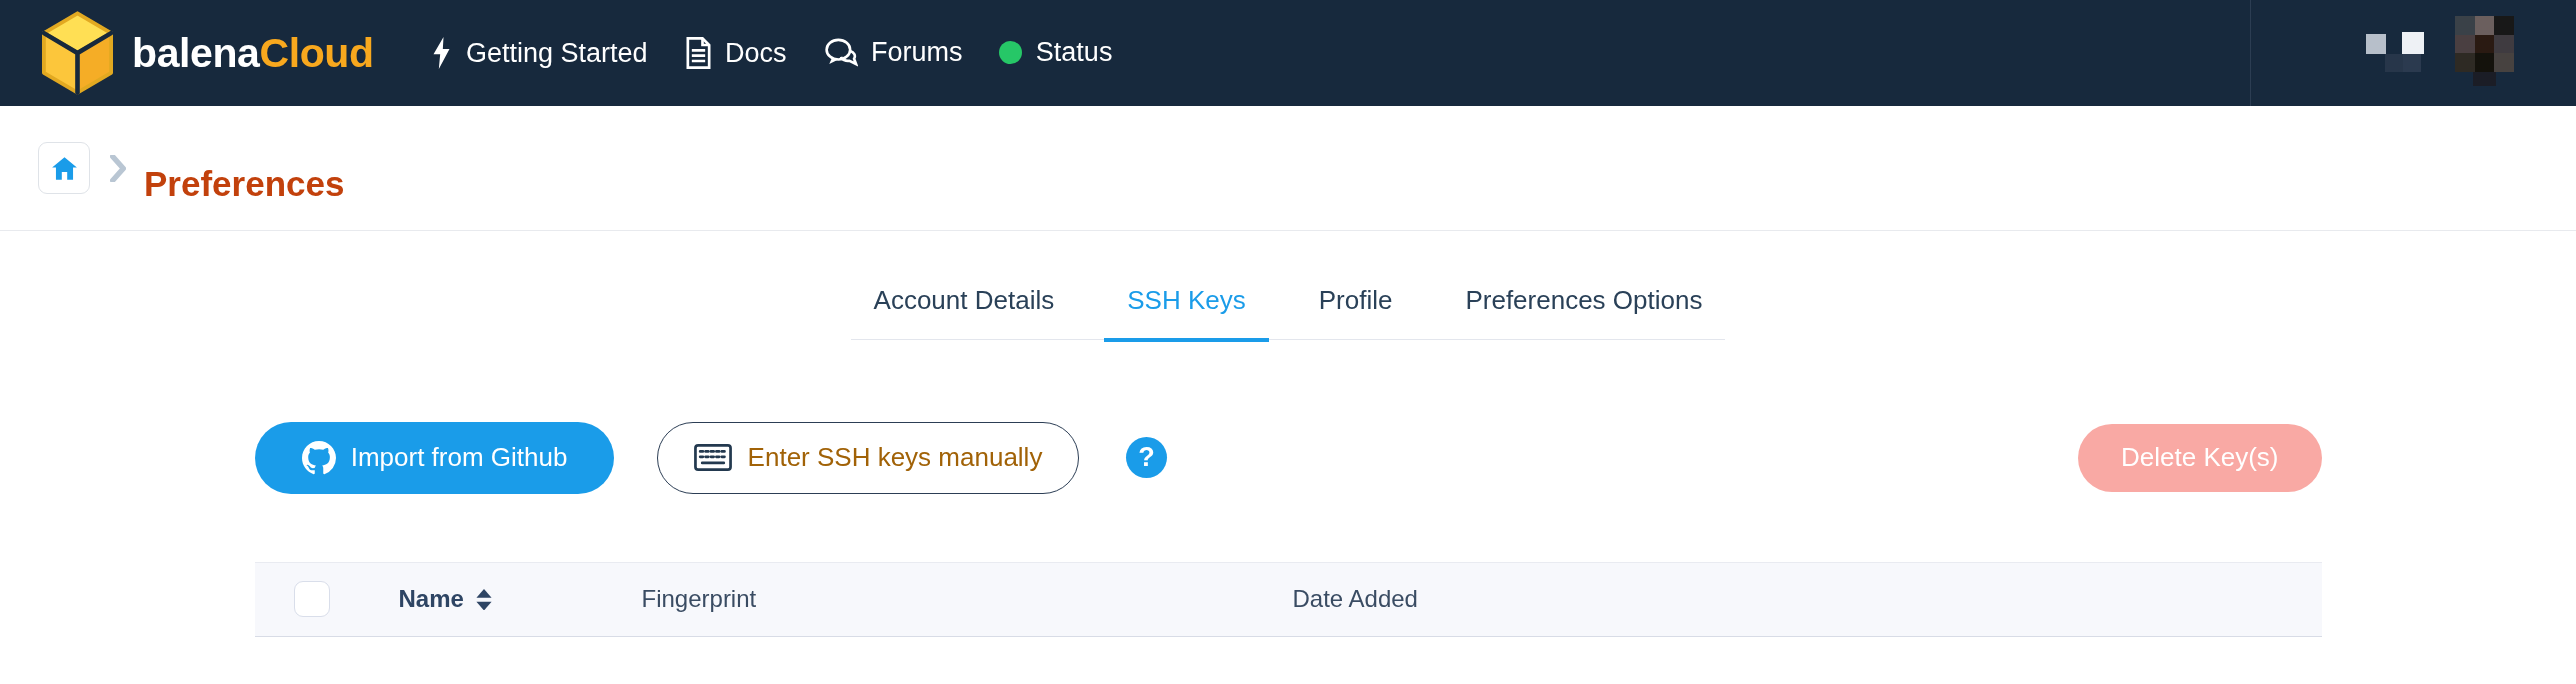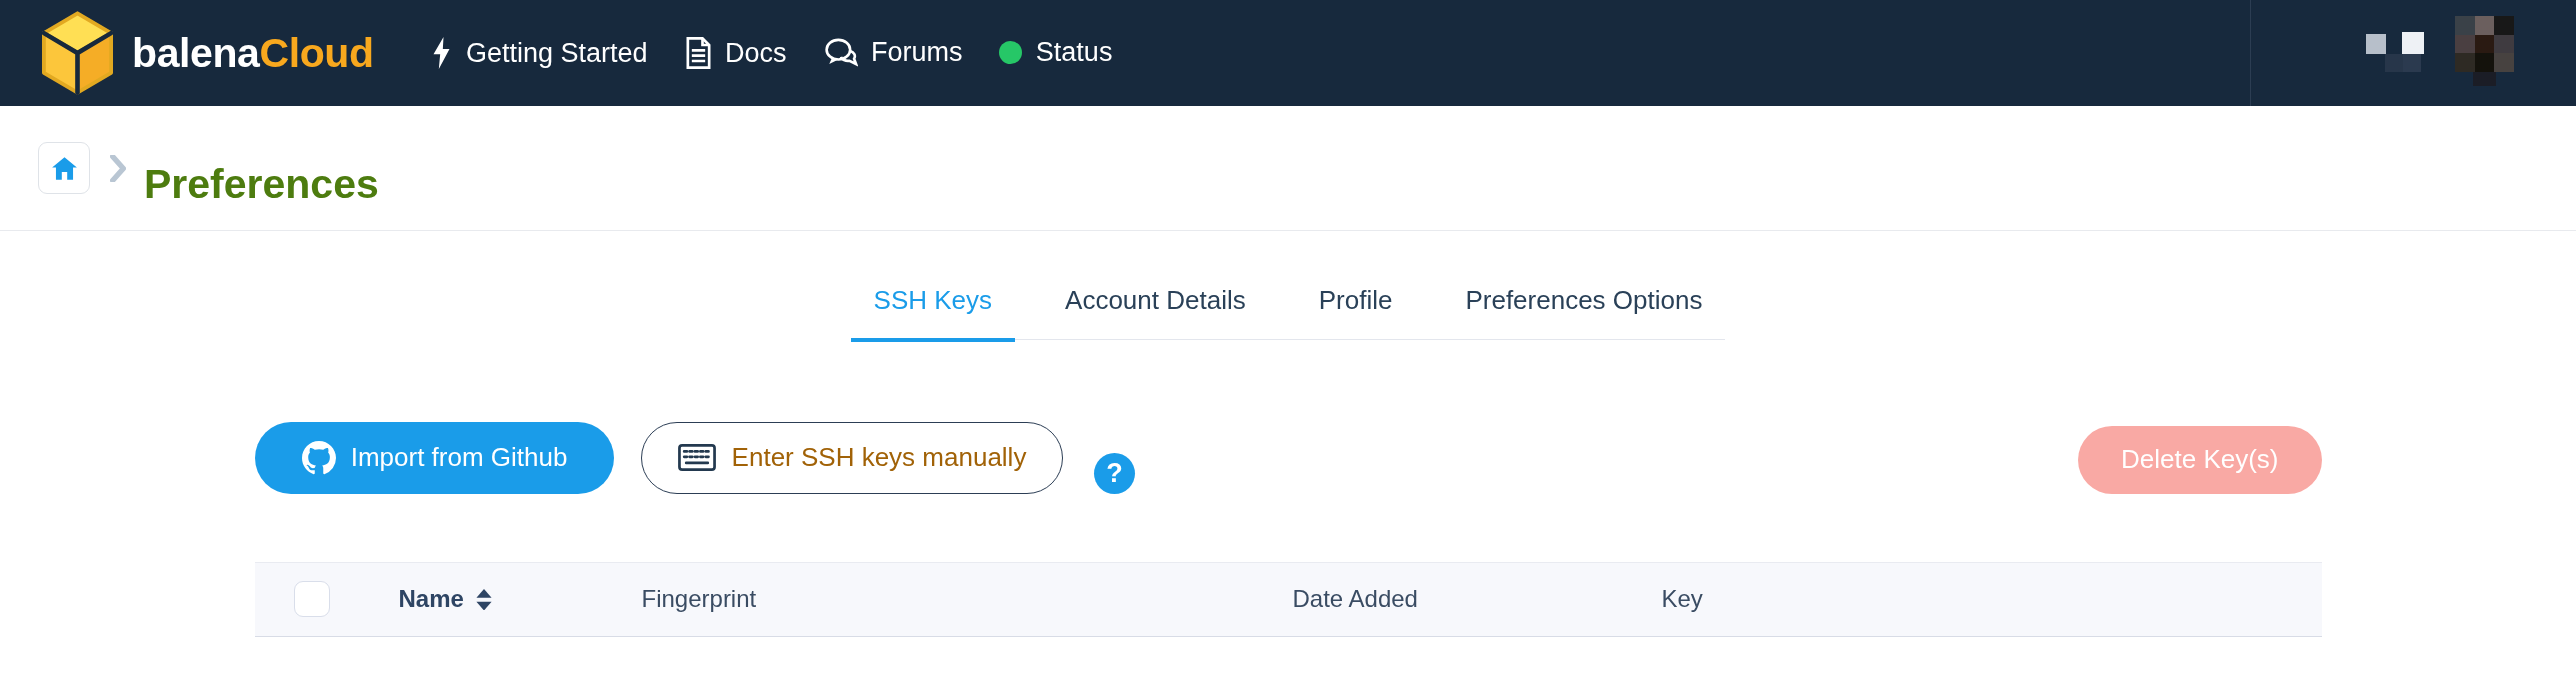--- a/index.html
+++ b/index.html
@@ -23,36 +23,36 @@
     border-left:1.8px solid #2c3d52; }
   .pxl { position:absolute; }
 
   
   .breadcrumb-bar { height:125px; border-bottom:1.8px solid #e8eaee; display:flex;
     align-items:center; padding-left:38px; background:#ffffff; }
   .home-btn { width:52px; height:52px; background:#ffffff; border:1.8px solid #dfe3e8;
     border-radius:9px; display:flex; align-items:center; justify-content:center;
     cursor:pointer; }
   .crumb-chevron { margin:0 18px 0 20px; display:block; }
-  .crumb-current { font-size:41px; font-weight:700; color:#4d7c0f;margin-top:32px; }
+  .crumb-current { font-size:35px; font-weight:700; color:#c2410c;margin-top:32px; }
 
   
   .content { width:2067px; margin:0 auto; }
 
   
   .tabs { margin-top:54px; display:flex; justify-content:center; gap:27px;
     width:max-content; margin-left:auto; margin-right:auto;
     border-bottom:1.8px solid #e3e6ed; }
   .tab { font-size:26px; font-weight:500; color:#2a4158; padding:0 23px 21.5px;
     border-bottom:4.5px solid transparent; margin-bottom:-2.7px; cursor:pointer;
     white-space:nowrap; }
   .tab.active { color:#1a9ce9; border-bottom-color:#1a9ce9; }
 
   
-  .toolbar { margin-top:82px; display:flex; align-items:flex-end; gap:27px; }
+  .toolbar { margin-top:82px; display:flex; align-items:center; gap:43px; }
   .btn { display:flex; align-items:center; justify-content:center; gap:15.2px;
     height:72px; border-radius:36px; font-size:26px; cursor:pointer; border:none;
     font-family:"Liberation Sans", sans-serif; }
   .btn-primary { background:#1a9ce9; color:#ffffff; padding:0 47px; }
   .btn-outline { background:#ffffff; color:#a16207; border:1.8px solid #2c3e55;
     padding:16px 36px; }
   .help-circle { width:41px; height:41px; border-radius:50%; background:#1a9ce9;
     color:#ffffff; font-size:27px; font-weight:700; display:flex;
     align-items:center; justify-content:center; margin-left:3.6px; cursor:pointer; }
   .btn-danger { margin-left:auto; background:#f9a9a4; color:#ffffff; height:68px;
@@ -142,22 +142,22 @@
   </div>
   <svg class="crumb-chevron" width="16" height="27" viewBox="0 0 12 20">
       <path d="M2 1 L10 10 L2 19" fill="none" stroke="#b9c6d3" stroke-width="4" stroke-linecap="round" stroke-linejoin="round"></path>
     </svg>
   <span class="crumb-current">Preferences</span>
 </section>
 
 <main class="content">
 
   <div class="tabs">
+    <div class="tab">Account Details</div>
     <div class="tab active">SSH Keys</div>
-    <div class="tab">Account Details</div>
     <div class="tab">Profile</div>
     <div class="tab">Preferences Options</div>
   </div>
 
   <div class="toolbar">
     <button class="btn btn-primary">
       <svg width="34" height="34" viewBox="0 0 24 24">
           <path fill="#ffffff" d="M12 0C5.37 0 0 5.37 0 12c0 5.31 3.435 9.795 8.205 11.385.6.105.825-.255.825-.57 0-.285-.015-1.23-.015-2.235-3.015.555-3.795-.735-4.035-1.41-.135-.345-.72-1.41-1.23-1.695-.42-.225-1.02-.78-.015-.795.945-.015 1.62.87 1.845 1.23 1.08 1.815 2.805 1.305 3.495.99.105-.78.42-1.305.765-1.605-2.67-.3-5.46-1.335-5.46-5.925 0-1.305.465-2.385 1.23-3.225-.12-.3-.54-1.53.12-3.18 0 0 1.005-.315 3.3 1.23.96-.27 1.98-.405 3-.405s2.04.135 3 .405c2.295-1.56 3.3-1.23 3.3-1.23.66 1.65.24 2.88.12 3.18.765.84 1.23 1.905 1.23 3.225 0 4.605-2.805 5.625-5.475 5.925.435.375.81 1.095.81 2.22 0 1.605-.015 2.895-.015 3.3 0 .315.225.69.825.57A12.02 12.02 0 0 0 24 12c0-6.63-5.37-12-12-12z"></path>
         </svg>
       <span>Import from Github</span>
@@ -179,17 +179,16 @@
     </div>
     <div class="th-name">
       <span>Name</span>
       <svg width="18" height="21.5" viewBox="0 0 14 17">
           <path d="M7 0 L13 7 H1 Z" fill="#2e4564"></path>
           <path d="M7 17 L1 10 H13 Z" fill="#2e4564"></path>
         </svg>
     </div>
     <div class="th-fp">Fingerprint</div>
     <div class="th-date">Date Added</div>
-    <div class="th-key">Key</div>
   </div>
 
 </main>
 
 
 </body></html>

